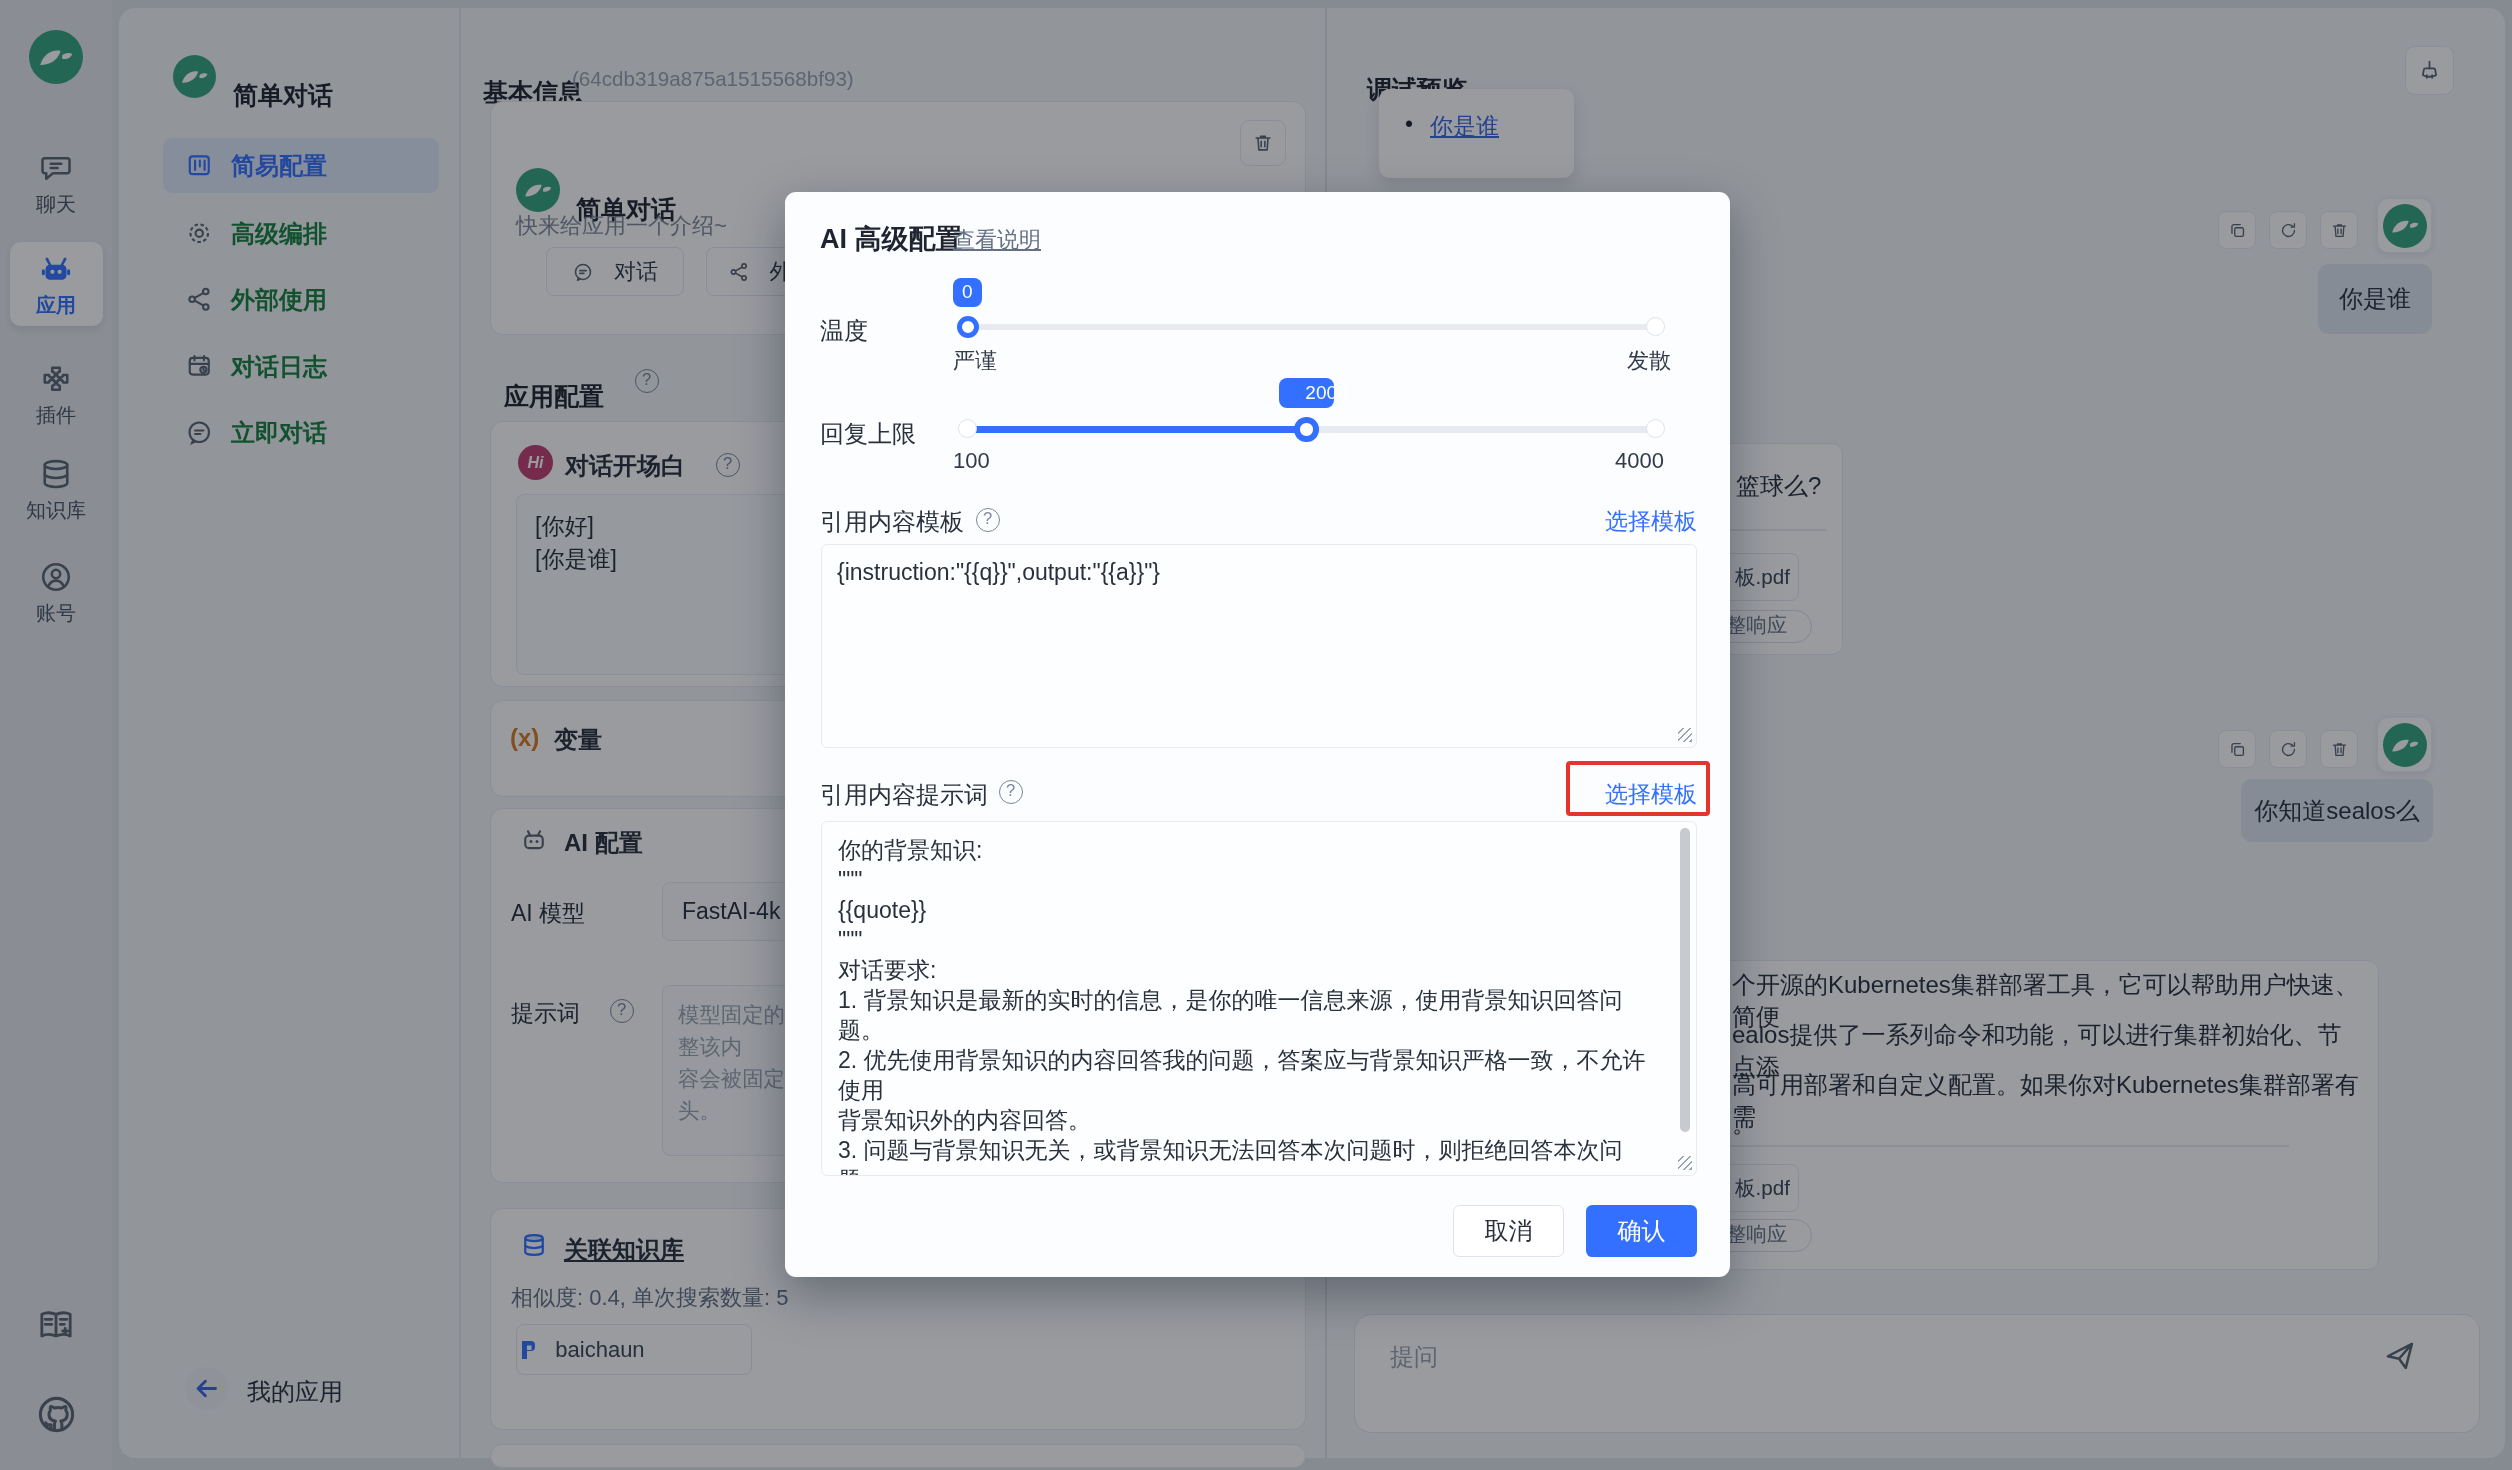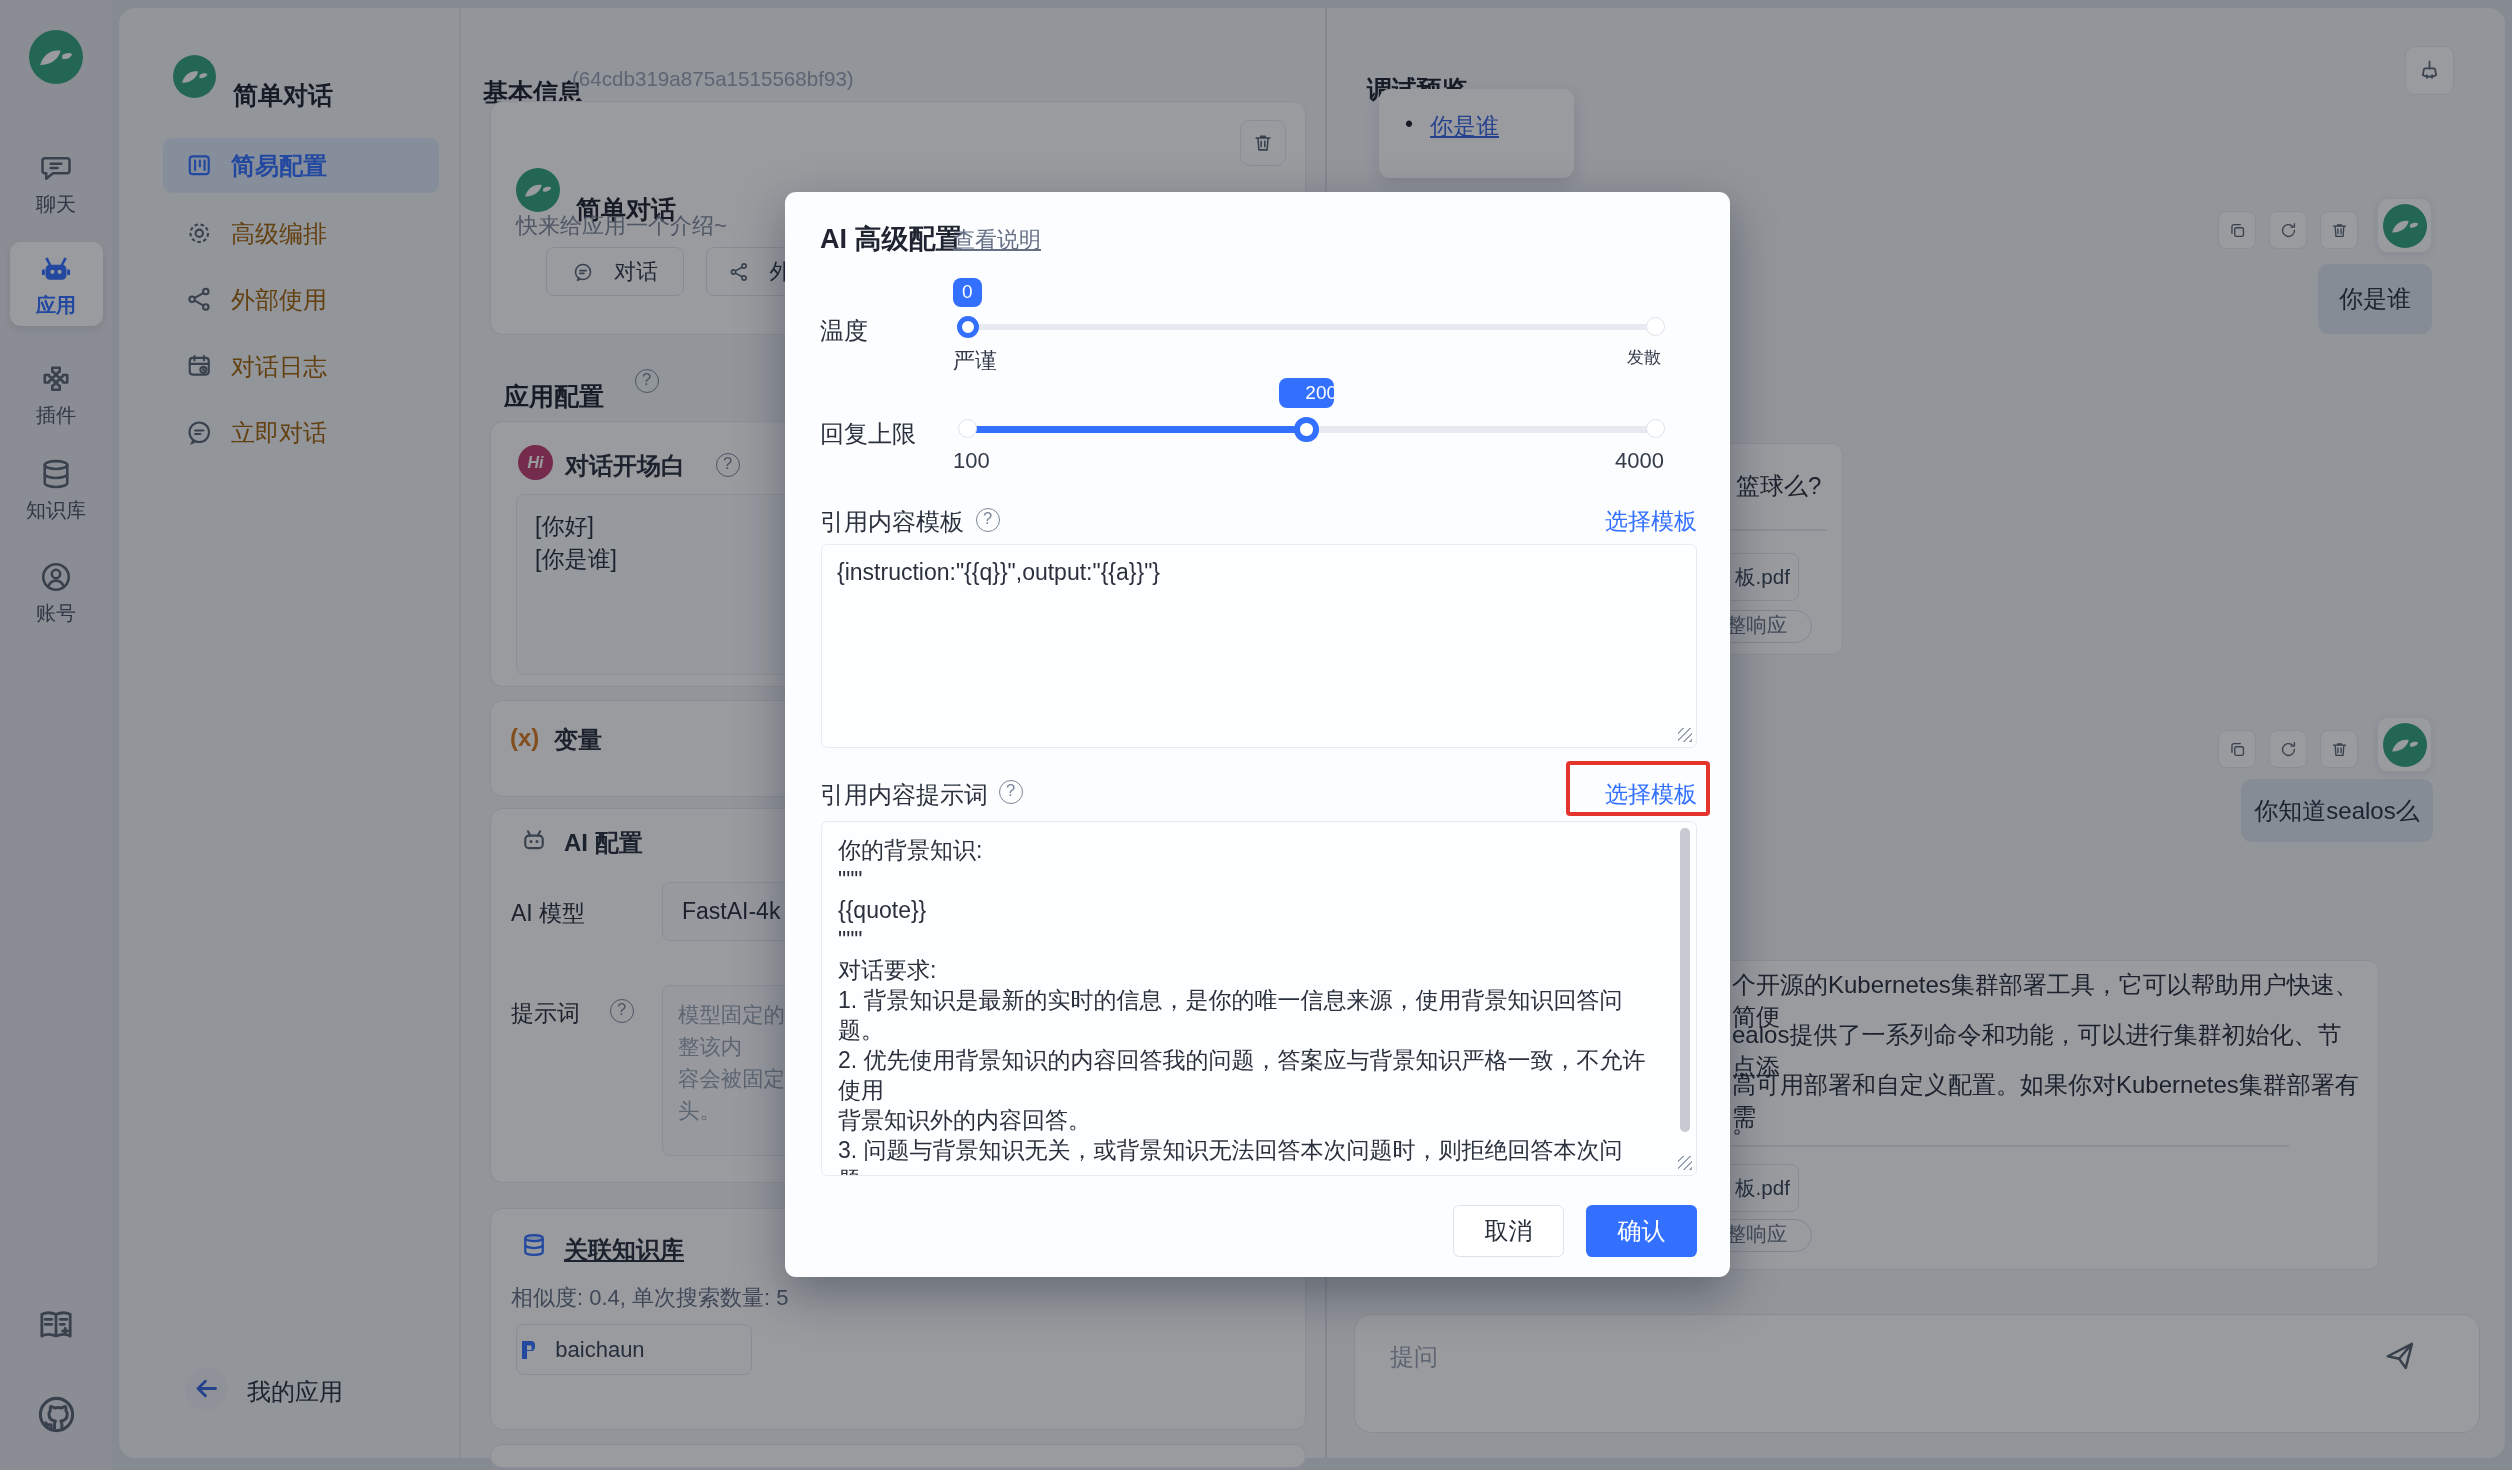--- a/index.html
+++ b/index.html
@@ -15,21 +15,21 @@
   .rail-item .lab { display:block; margin-top:4.8px; }
   .rail-active { left:9.5px; width:93px; height:84px; background:#ffffff; border-radius:11px;
                  box-shadow:0 3.2px 8px rgba(30,40,60,.10); color:#3370ff; padding-top:9.5px; }
   .rail-active .lab { color:#3370ff; font-weight:bold; }
 
   
   .shell { left:119px; top:8px; width:2386px; height:1450px; background:#f3f4f7; border-radius:16px; }
 
   
   .side-item { left:163px; width:276px; height:55px; border-radius:9.5px; display:flex; align-items:center;
-               padding-left:22px; gap:17.4px; color:#a16207; font-size:24px; }
+               padding-left:22px; gap:17.4px; color:#15803d; font-size:24px;font-weight:bold; }
   .side-item.active { background:#dfe8fa; color:#3370ff; font-weight:bold; }
 
   .h1 { font-size:25px; font-weight:bold; color:#1f2430;margin-top:16px; }
   .card { background:#ffffff; border:1.6px solid #e7e9f0; border-radius:12.7px; }
   .q { display:inline-block; width:24px; height:24px; border:1.6px solid #7c8798; border-radius:50%;
        color:#7c8798; font-size:16.6px; line-height:20.6px; text-align:center; vertical-align:-4px; margin-left:9.5px; }
   .q::after { content:"?"; }
   .muted { color:#808a9b; }
   .preline { white-space:pre-line; }
   .prewrap { white-space:pre-wrap; }
@@ -429,21 +429,21 @@
   <div class="abs" style="left:168px;top:33px;font-size:22px;color:#667085;text-decoration:underline;">查看说明</div>
 
   <div class="abs mlabel" style="left:35px;top:123px;">温度</div>
   <div class="abs vbadge" style="left:168px;top:86px;width:28.5px;height:28.5px;">0</div>
   <div class="abs track" style="left:182px;top:132px;width:690px;">
     <div class="fill" style="width:0%;"></div>
   </div>
   <div class="abs handle" style="left:172px;top:124px;"></div>
   <div class="abs" style="left:861px;top:125px;width:19px;height:19px;background:#fff;border:1.6px solid #dfe3ea;border-radius:50%;"></div>
   <div class="abs" style="left:168px;top:154px;font-size:22px;color:#333b49;">严谨</div>
-  <div class="abs" style="left:842px;top:154px;font-size:17px;color:#333b49;">发散</div>
+  <div class="abs" style="left:842px;top:154px;font-size:22px;color:#333b49;">发散</div>
 
   <div class="abs mlabel" style="left:35px;top:226px;">回复上限</div>
   <div class="abs vbadge" style="left:494px;top:186px;width:55px;height:30px;padding-left:40px;">2000</div>
   <div class="abs track" style="left:182px;top:234px;width:690px;height:7.1px;">
     <div class="fill" style="width:49%;"></div>
   </div>
   <div class="abs" style="left:173px;top:227px;width:19px;height:19px;background:#fff;border:1.6px solid #dfe3ea;border-radius:50%;"></div>
   <div class="abs handle" style="left:509px;top:225px;width:24.5px;height:24.5px;border-width:6.3px;"></div>
   <div class="abs" style="left:861px;top:227px;width:19px;height:19px;background:#fff;border:1.6px solid #dfe3ea;border-radius:50%;"></div>
   <div class="abs" style="left:168px;top:256px;font-size:22px;color:#333b49;">100</div>

